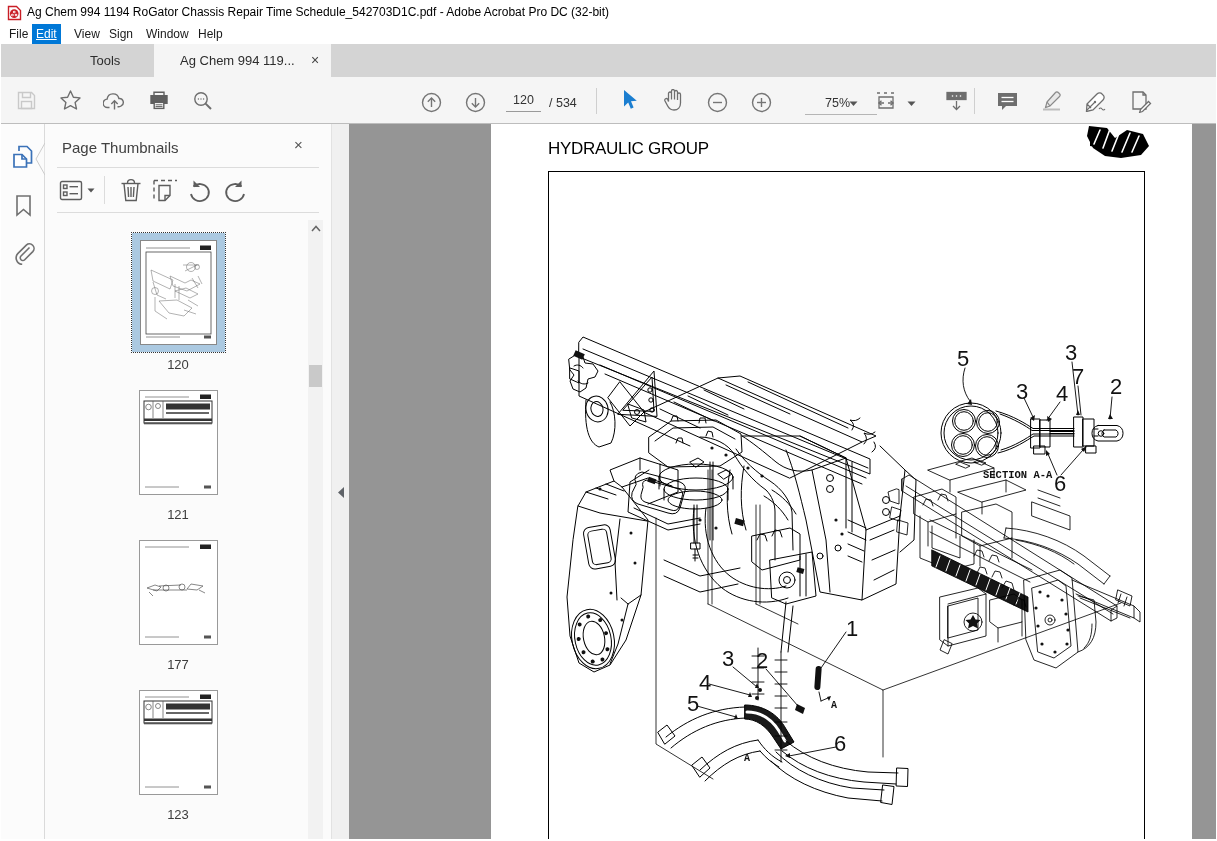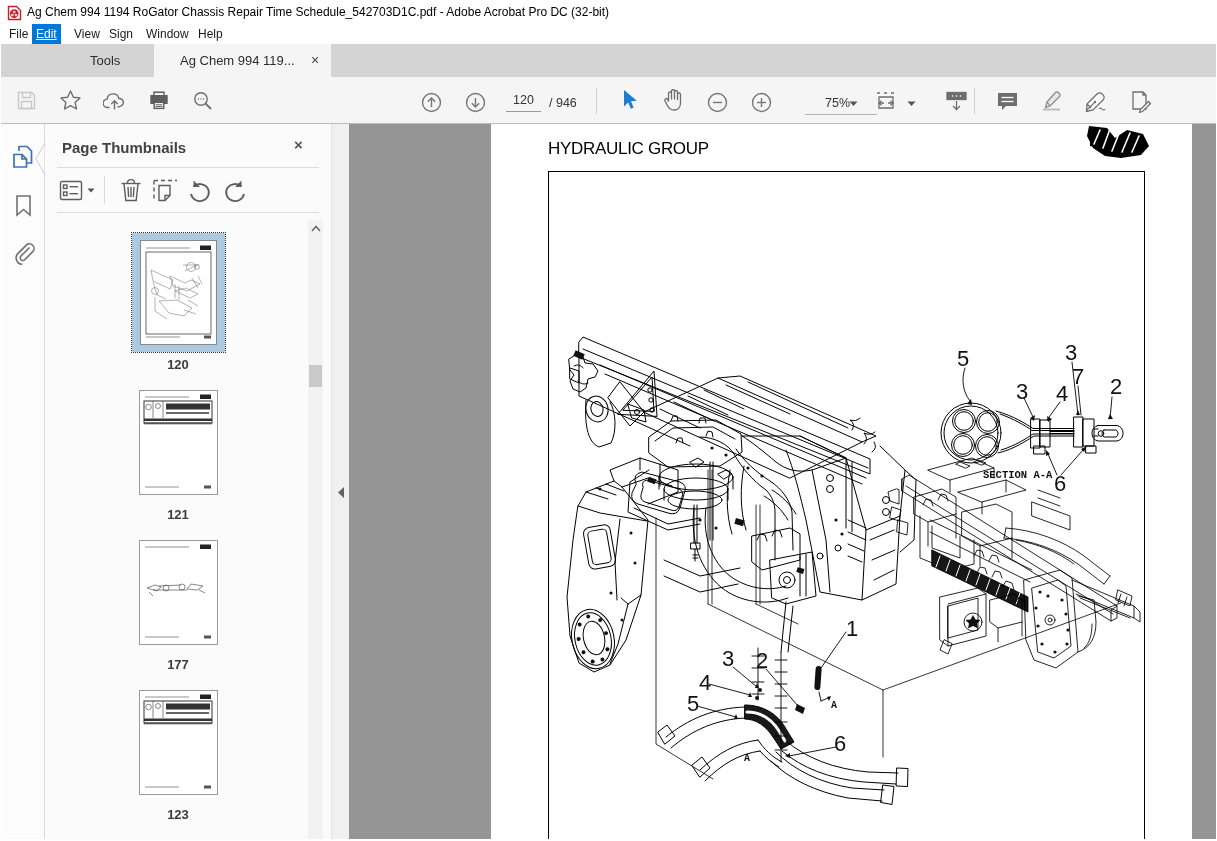--- a/index.html
+++ b/index.html
@@ -12,21 +12,21 @@
 #menubar{left:1px;top:24px;width:1111px;height:20px;background:#fff;font-size:12px;color:#1a1a1a;}
 .menuitem{position:absolute;top:0;height:20px;line-height:20px;padding:0 7px;}
 
 #tabbar{left:1px;top:44px;width:1215px;height:33px;background:#d4d4d4;font-size:13px;color:#2d2d2d;}
 .tab{position:absolute;top:0;height:33px;line-height:33px;}
 #activetab{position:absolute;left:153px;top:0;width:177px;height:33px;background:#f5f5f5;}
 
 #toolbar{left:1px;top:77px;width:1215px;height:46px;background:#f5f5f5;border-bottom:1px solid #bdbdbd;box-sizing:content-box;}
 
 #leftrail{left:1px;top:124px;width:44px;height:715px;background:#fcfcfc;border-right:1px solid #dadada;box-sizing:border-box;}
-#panel{left:45px;top:124px;width:286px;height:715px;background:#fbfbfb;font-weight:bold;}
+#panel{left:45px;top:124px;width:286px;height:715px;background:#fbfbfb;}
 #collapsebar{left:331px;top:124px;width:18px;height:715px;background:#f0f0f0;border-left:1px solid #e2e2e2;box-sizing:border-box;}
 #canvas{left:349px;top:124px;width:867px;height:715px;background:#959595;overflow:hidden;text-align:center;}
 #page{position:absolute;left:142px;top:0;width:701px;height:715px;background:#fff;}
 .sep-h{position:absolute;background:#dcdcdc;height:1px;}
 .sep-v{position:absolute;background:#dcdcdc;width:1px;}
 #panelscroll{position:absolute;left:263px;top:96px;width:15px;height:619px;background:#f2f2f2;}
 .thumblabel{position:absolute;left:0;width:266px;text-align:center;font-size:13px;color:#3c3c3c;}
 </style>
 </head>
 <body>
@@ -103,21 +103,21 @@
       <path d="M10.5 15 v-8.5"></path>
       <path d="M6.8 9.8 l3.7 -3.7 3.7 3.7"></path>
   </svg>
   <svg class="abs" style="left:464px;top:15px" width="21" height="21" viewBox="0 0 21 21" stroke="#757575" fill="none" stroke-width="1.4">
     <circle cx="10.5" cy="10.5" r="9"></circle>
       <path d="M10.5 6 v8.5"></path>
       <path d="M6.8 11.2 l3.7 3.7 3.7 -3.7"></path>
   </svg>
 
   <div class="abs" style="left:505px;top:13px;width:35px;height:22px;border-bottom:1px solid #9a9a9a;box-sizing:border-box;font-size:12.5px;color:#333;text-align:center;line-height:20px;">120</div>
-  <div class="abs" style="left:548px;top:19px;font-size:12.5px;color:#333;">/ 946</div>
+  <div class="abs" style="left:548px;top:19px;font-size:12.5px;color:#333;">/ 534</div>
   <div class="sep-v" style="left:595px;top:11px;height:26px;background:#cfcfcf;"></div>
 
   <svg class="abs" style="left:621px;top:12px" width="15" height="23" viewBox="0 0 15 23">
     <path d="M2 1 v16.5 l4.2 -4.1 2.6 6.3 2.8 -1.2 -2.6 -6.2 5.8 -0.6 z" fill="#1b7ed0"></path>
   </svg>
 
   <svg class="abs" style="left:661px;top:12px" width="22" height="23" viewBox="0 0 22 23" stroke="#6e6e6e" fill="none" stroke-width="1.3">
     <path d="M6.5 12.5 v-8 a1.5 1.5 0 0 1 3 0 v6 v-8.5 a1.5 1.5 0 0 1 3 0 v8.5 v-7.5 a1.5 1.5 0 0 1 3 0 v8 v-5.5 a1.5 1.5 0 0 1 3 0 v8.5 c0 4 -2.5 7 -6.5 7 c-3.5 0 -5 -1.5 -6.3 -4 l-2.8 -5.3 a1.6 1.6 0 0 1 2.7 -1.6 z"></path>
   </svg>
 

